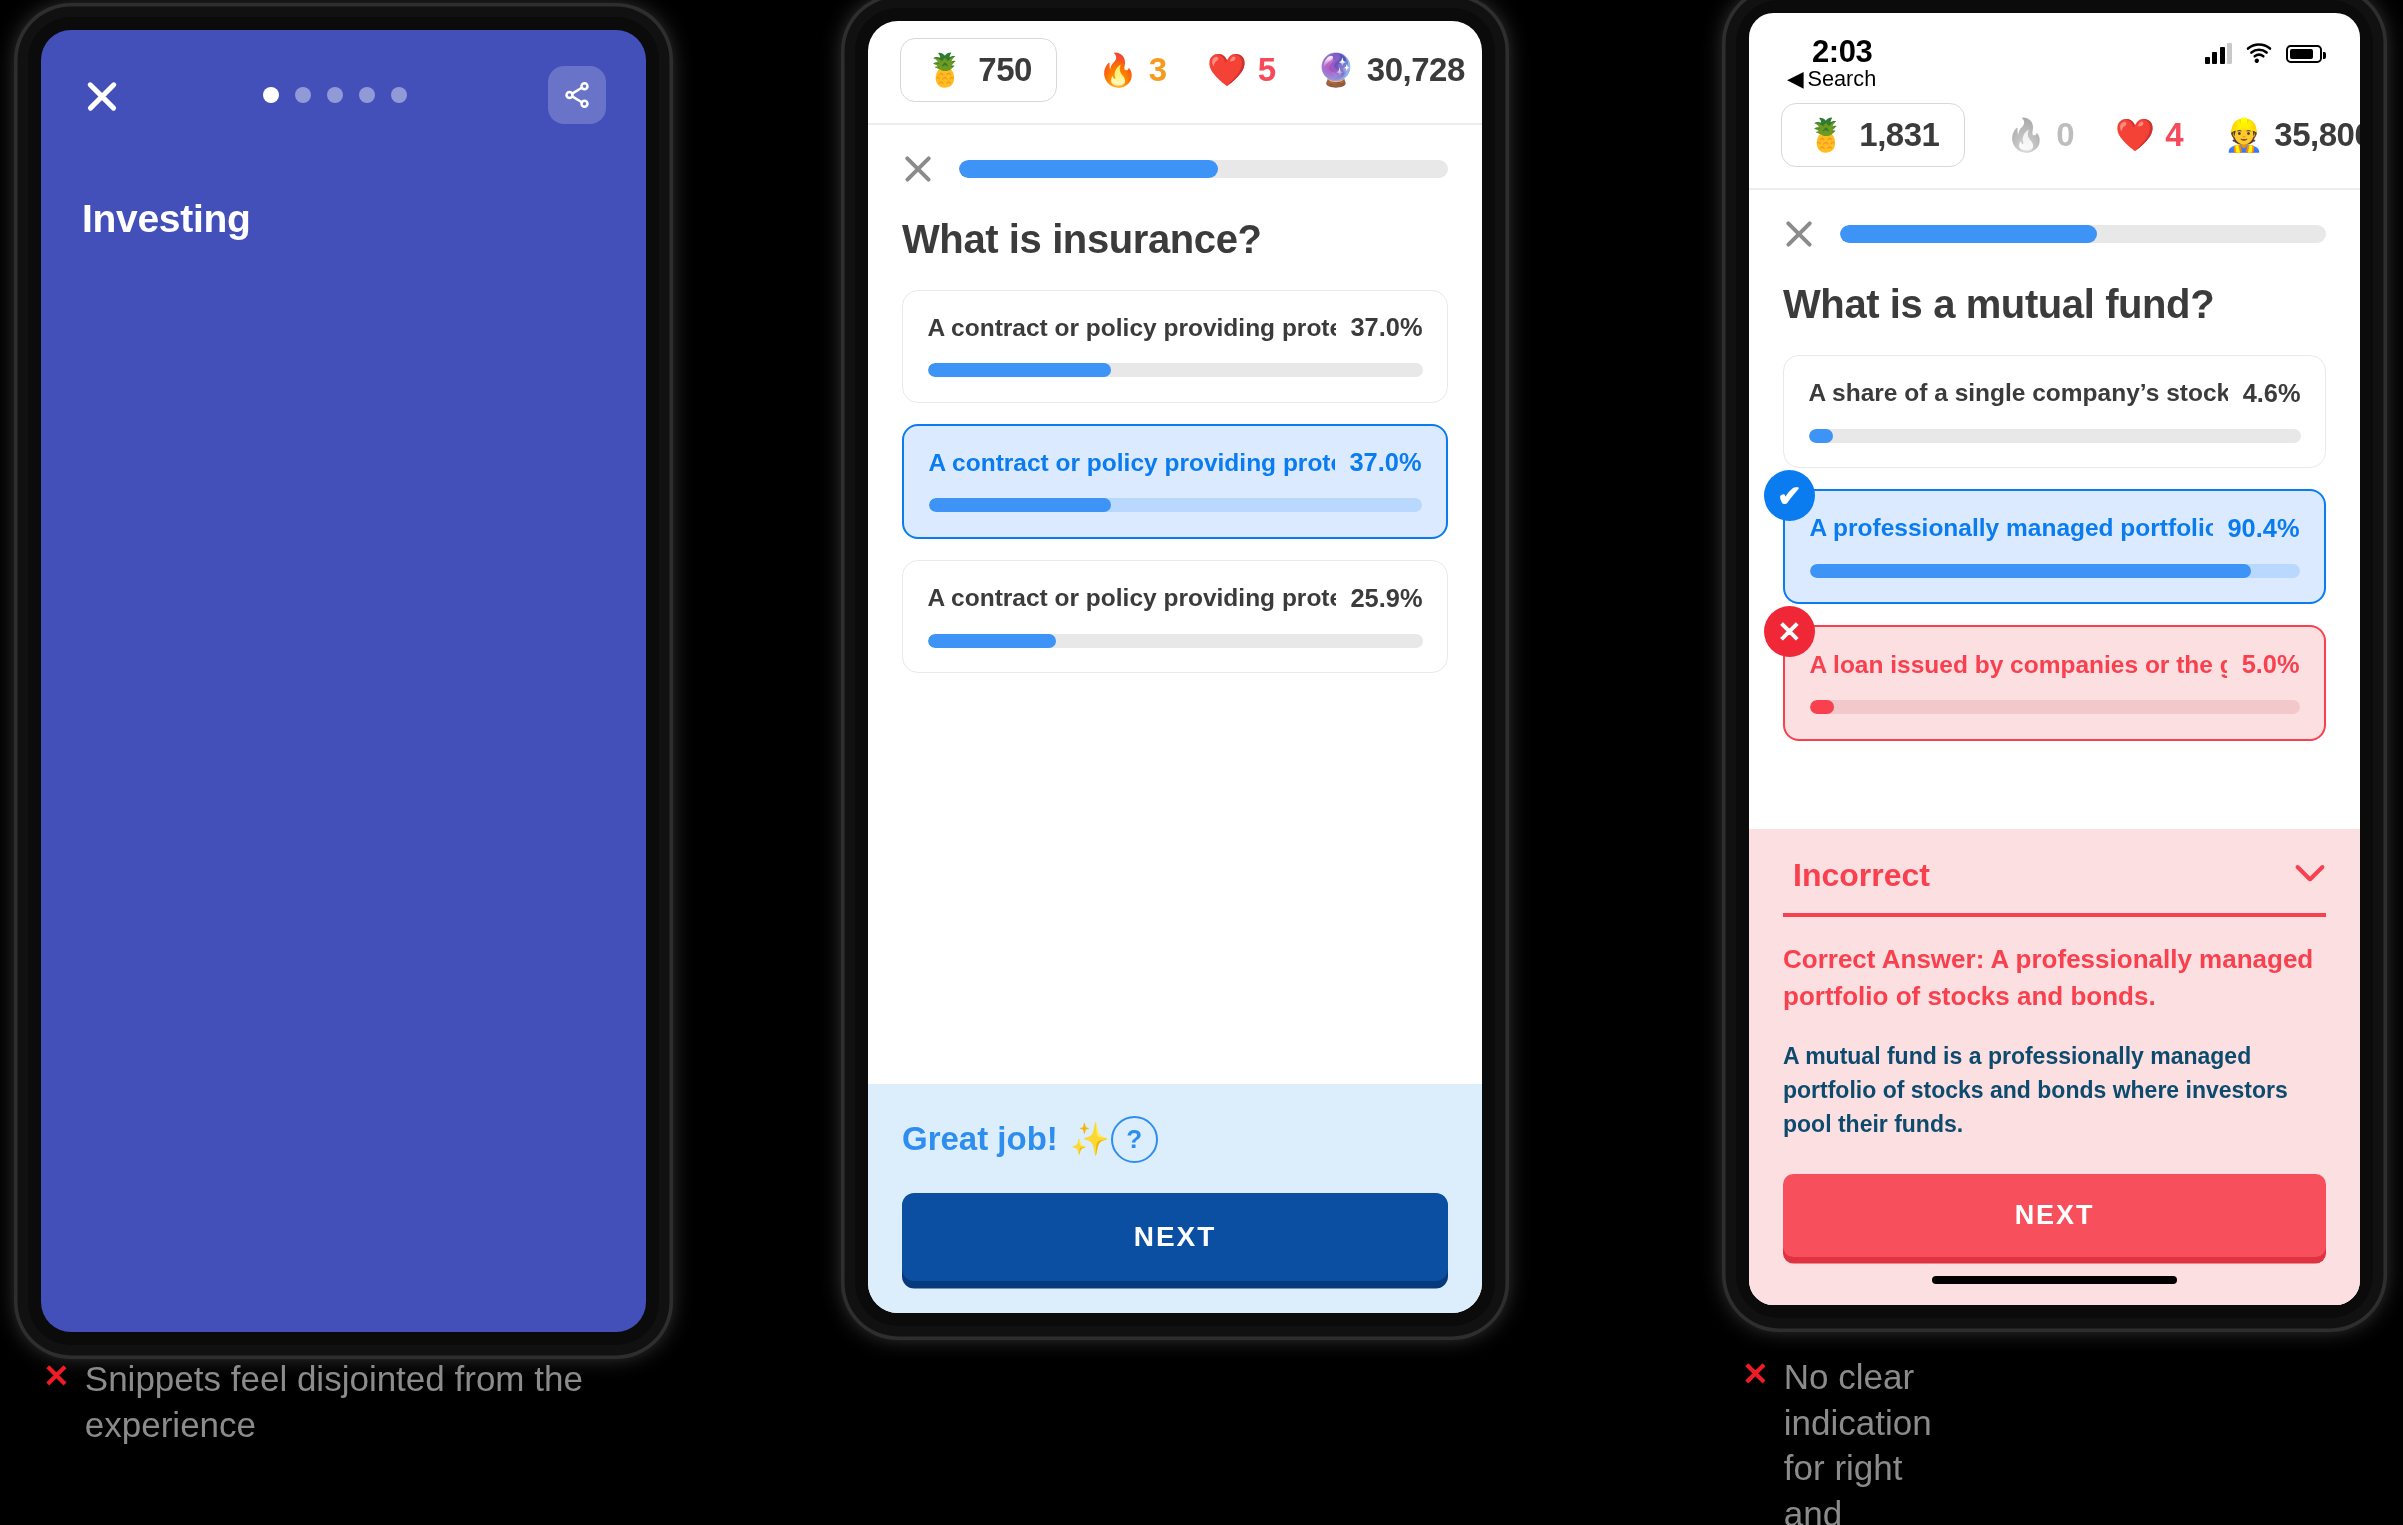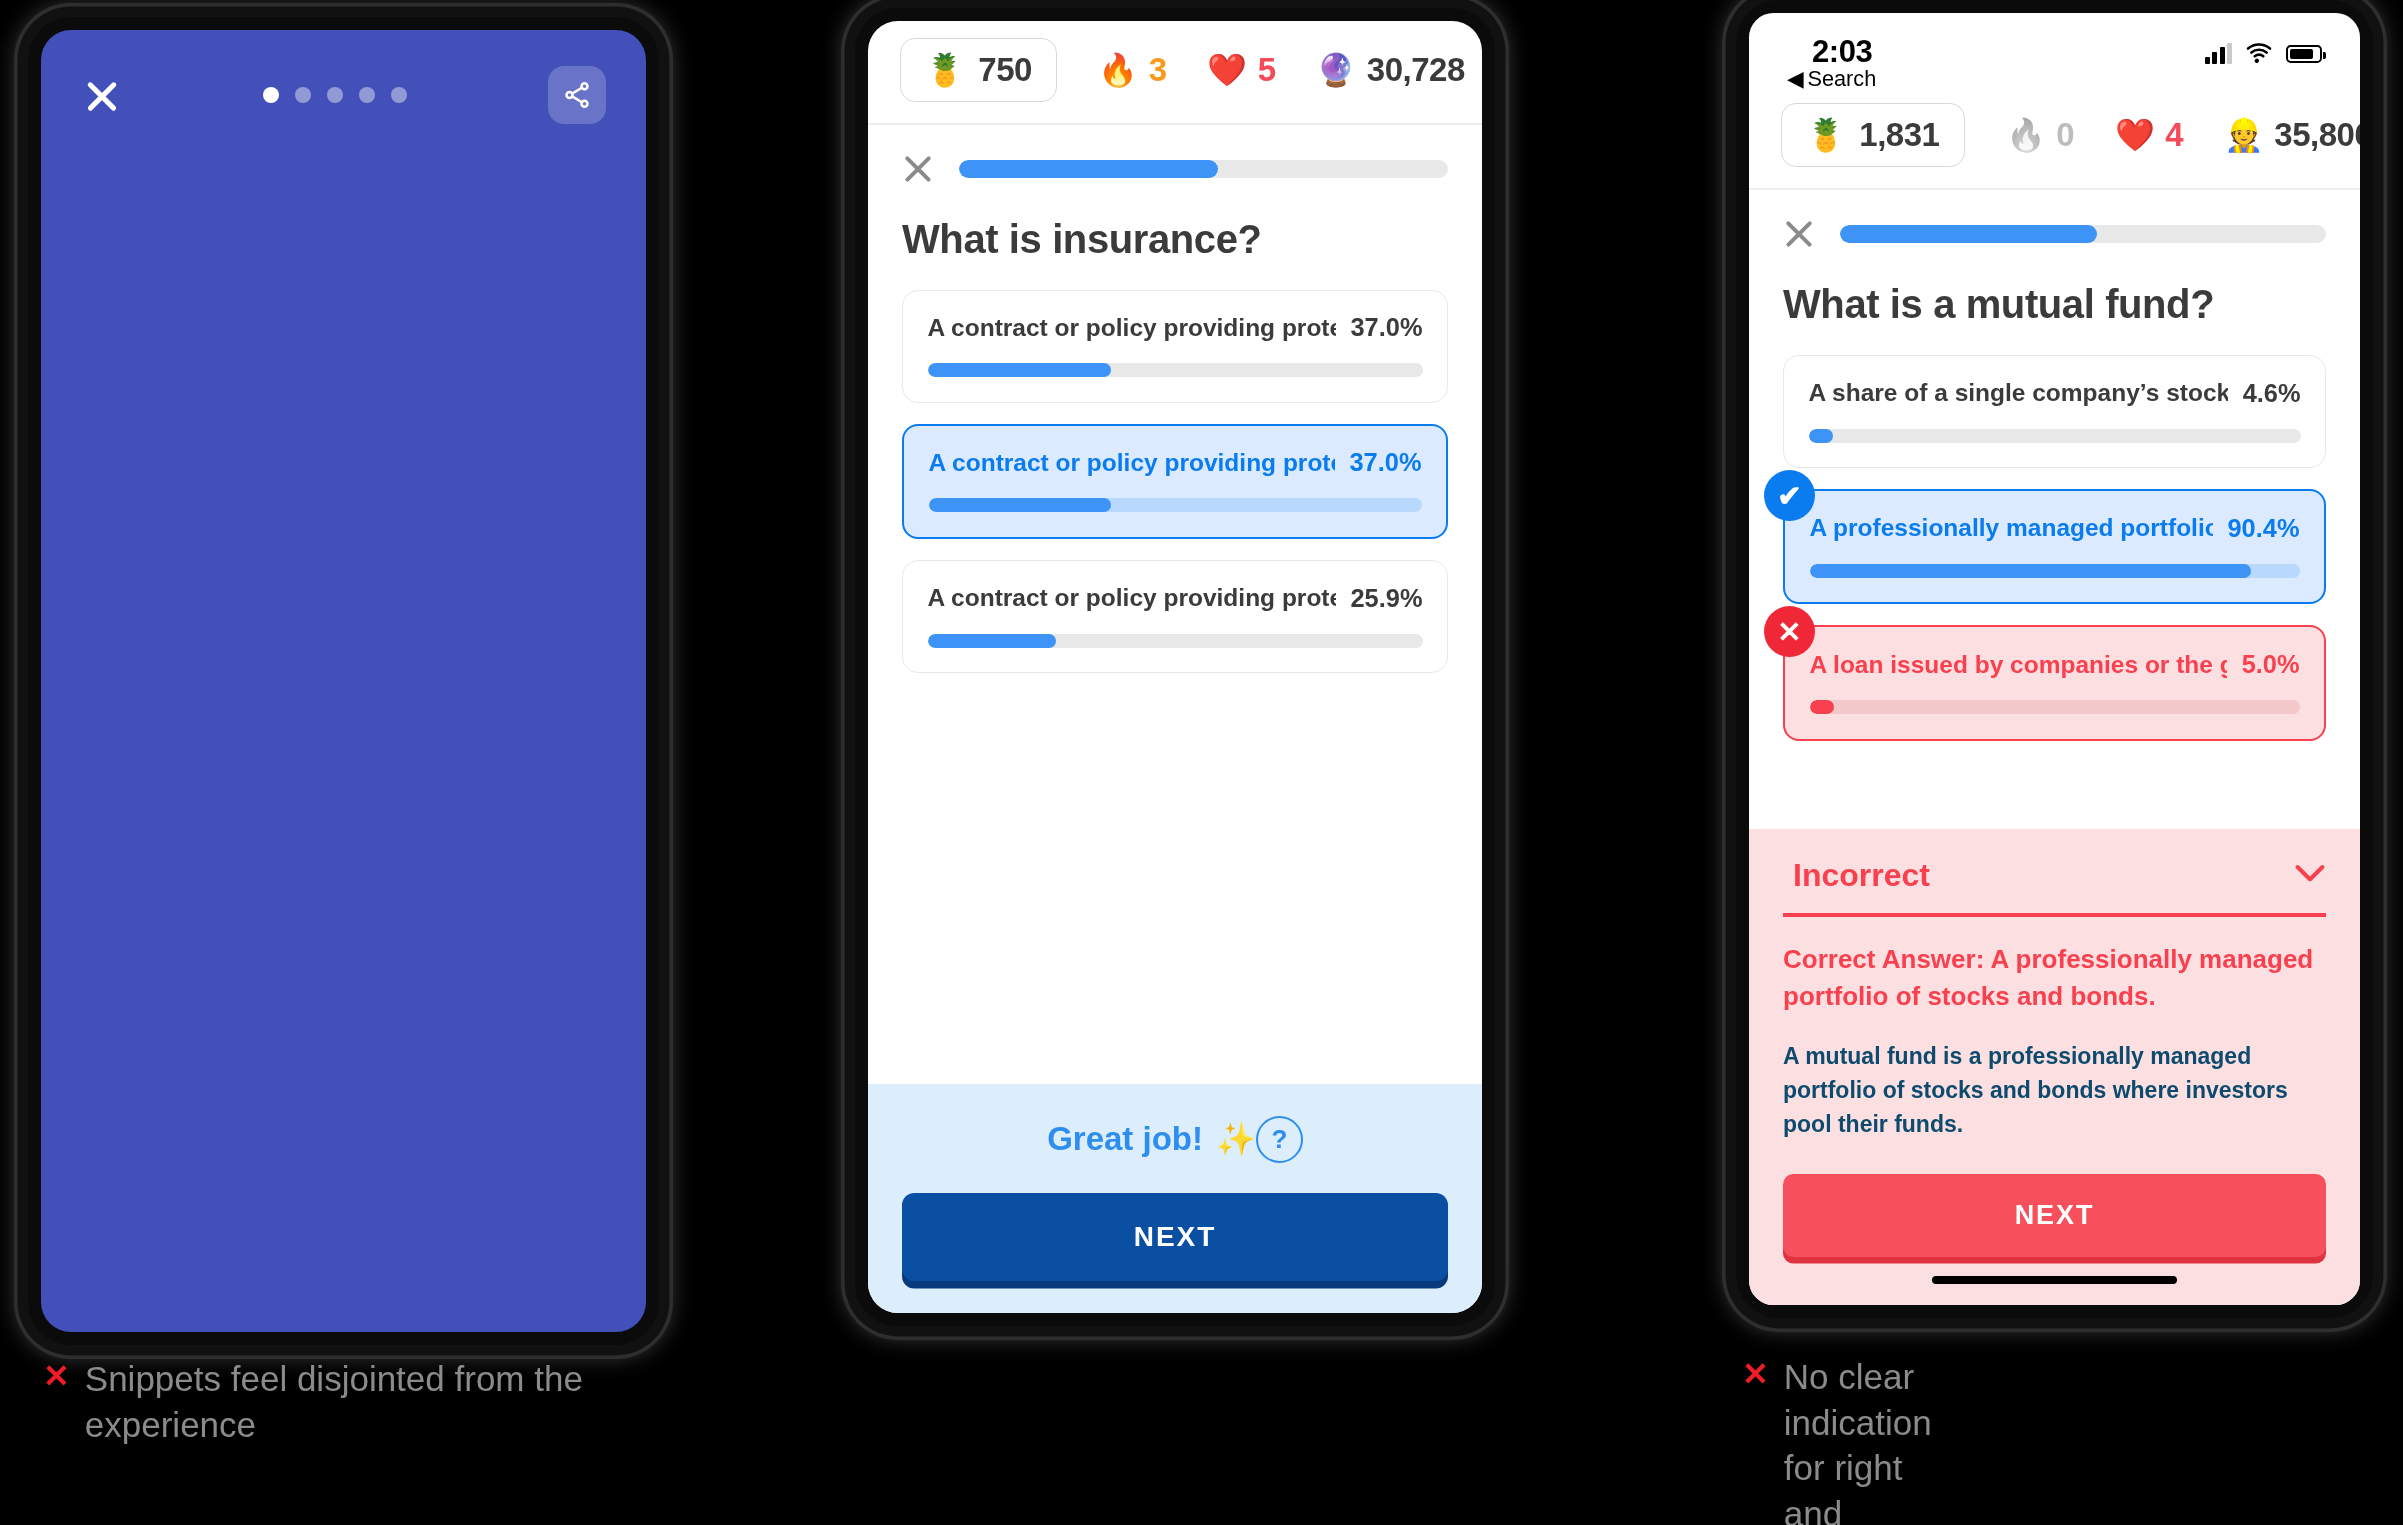--- a/index.html
+++ b/index.html
@@ -94,21 +94,21 @@
   .ans.wrong{border:2.8px solid #f8404e;background:#fcdfe1;}
   .ans.wrong .ans-label,.ans.wrong .ans-pct{color:#f8404e;}
   .ans.wrong .ans-bar{background:#f3c8cb;}
   .ans.wrong .ans-bar span{background:#f8404e;}
   .badge{position:absolute;left:-21px;top:-21px;width:51px;height:51px;border-radius:50%;display:flex;align-items:center;justify-content:center;color:#fff;font-size:29px;font-weight:700;}
   .badge.ok{background:#0a7cf0;}
   .badge.no{background:#f02737;}
 
   
   .foot2{position:absolute;left:0;right:0;bottom:0;background:#dceefb;padding:32px 34px 32px 34px;box-sizing:border-box;}
-  .foot2-row{display:flex;align-items:center;justify-content:center;}
+  .foot2-row{display:flex;align-items:center;justify-content:flex-start;}
   .greatjob{font-size:33px;font-weight:700;color:#2e8ef0;display:flex;align-items:center;gap:13px;}
   .helpic{width:43px;height:43px;border-radius:50%;border:2.8px solid #2e8ef0;color:#2e8ef0;display:flex;align-items:center;justify-content:center;font-size:26px;font-weight:700;cursor:pointer;}
   .btn-next{margin-top:30px;width:100%;border:0;border-radius:12.2px;padding:28px 0;font-size:28px;font-weight:700;letter-spacing:1.9px;color:#fff;background:#0b4fa2;box-shadow:0 7.5px 0 #073a7c;cursor:pointer;font-family:"Liberation Sans",sans-serif;}
 
   
   .foot3{position:absolute;left:0;right:0;bottom:0;background:#fcdfe1;padding:28px 34px 21px 34px;box-sizing:border-box;}
   .f3-head{display:flex;align-items:center;justify-content:space-between;}
   .f3-title{font-size:32px;font-weight:700;color:#f8404e;margin-left:10px;}
   .chev{width:32px;height:32px;position:relative;cursor:pointer;}
   .chev:before,.chev:after{content:"";position:absolute;top:11.3px;width:21px;height:4.2px;background:#f8404e;border-radius:2.8px;}
@@ -154,20 +154,21 @@
               <circle cx="18" cy="5" r="2.4"></circle>
                 <circle cx="6" cy="12" r="2.4"></circle>
                 <circle cx="18" cy="19" r="2.4"></circle>
               <line x1="8.1" y1="10.9" x2="15.9" y2="6.2"></line>
                 <line x1="8.1" y1="13.1" x2="15.9" y2="17.8"></line>
             </svg>
           </div>
         </div>
 
         <div class="p1-body">
+          <h1 class="p1-title">Investing</h1>
         </div>
 
       </div>
     </div>
 
     <div class="cap cap1">
       <span class="cap-x">✕</span>
       <span class="cap-t">Snippets feel disjointed from the experience</span>
     </div>
   </div>

